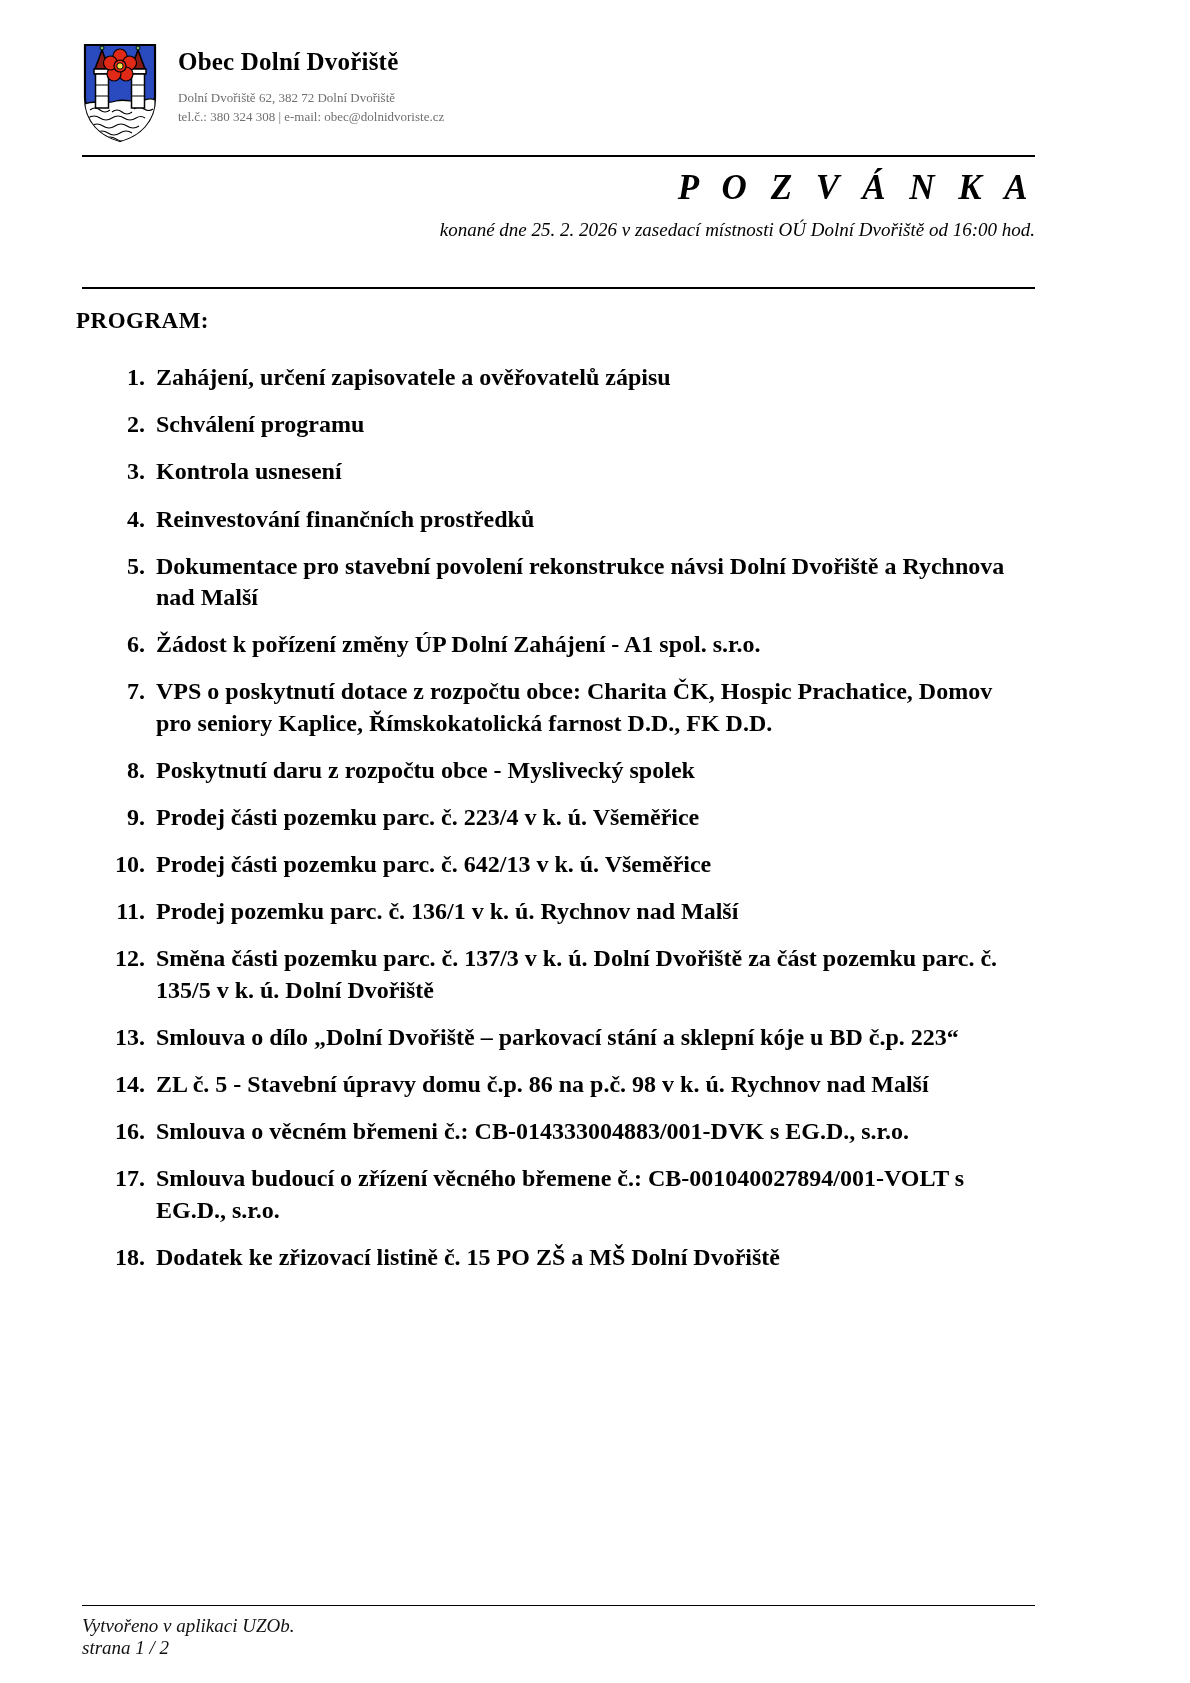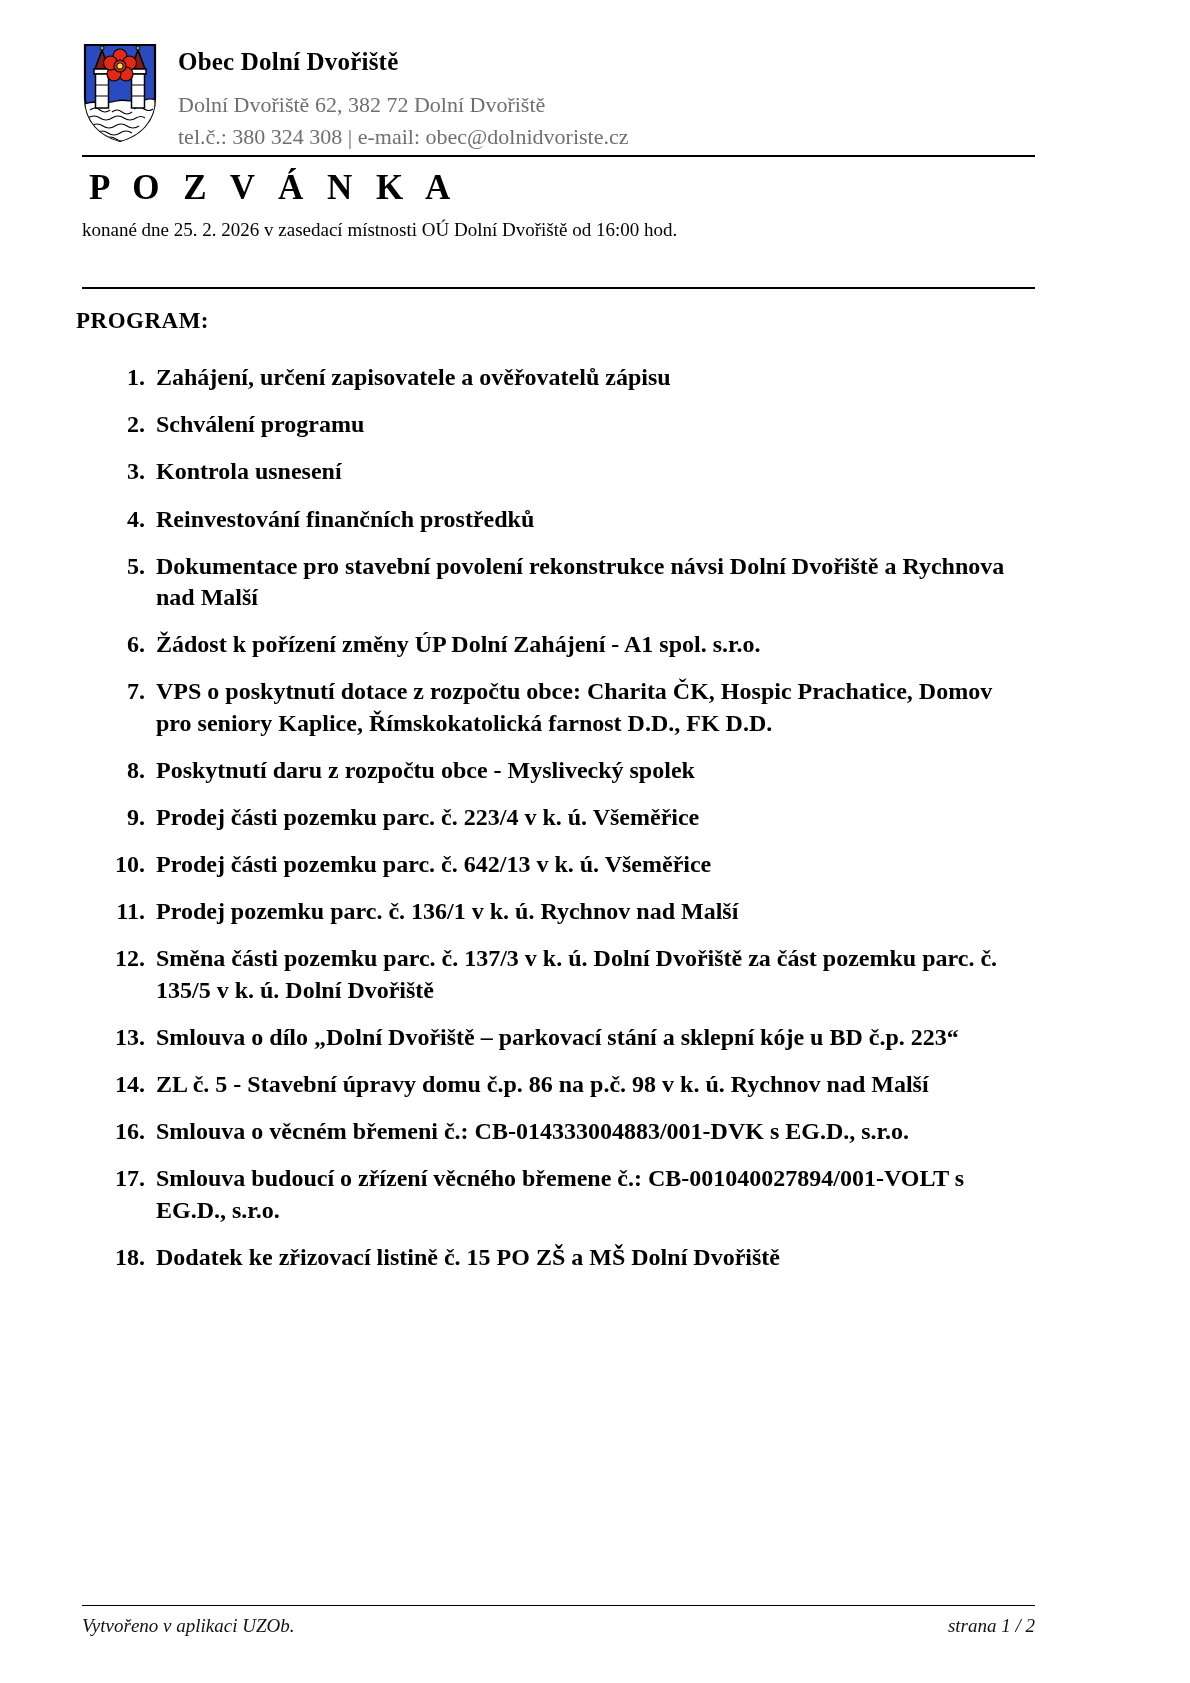--- a/index.html
+++ b/index.html
@@ -51,42 +51,43 @@
     font-family: "Liberation Serif", "DejaVu Serif", serif;
     font-weight: bold;
     font-size: 25px;
     line-height: 1.15;
     letter-spacing: 0.2px;
     color: #000;
     margin-bottom: 12px;
   }
   .org-addr, .org-contact {
     font-family: "Liberation Serif", "DejaVu Serif", serif;
-    font-size: 22px;
+    font-size: 13px;
     line-height: 1.45;
     color: #6f6f6f;
     white-space: nowrap;
   }
 
   .rule-top {
     position: absolute;
     left: 82px;
     top: 155px;
     width: 953px;
     height: 0;
     border-top: 2.4px solid #000;
   }
 
   
   .title-wrap {
     position: absolute;
     left: 82px;
     top: 166px;
     width: 953px;
-    text-align: left;
+    text-align: right;
+    font-style: italic;
   }
   .doc-title {
     font-family: "Liberation Serif", "DejaVu Serif", serif;
     font-weight: bold;
     font-size: 35px;
     letter-spacing: 7.5px;
     line-height: 1.25;
     margin: 0 0 8px 0;
     padding-left: 7px;
   }
@@ -163,25 +164,26 @@
     width: 953px;
     height: 0;
     border-top: 1.6px solid #000;
   }
   .footer {
     position: absolute;
     left: 82px;
     top: 1615px;
     width: 953px;
     display: flex;
-    justify-content: space-between;
+    justify-content: flex-start;
     font-family: "Liberation Serif", "DejaVu Serif", serif;
     font-style: italic;
     font-size: 19px;
     color: #111;
+    flex-direction: column;
   }
 </style>
 </head>
 <body>
 
 <div class="page">
 
   <div class="letterhead">
 
     <div class="crest">

